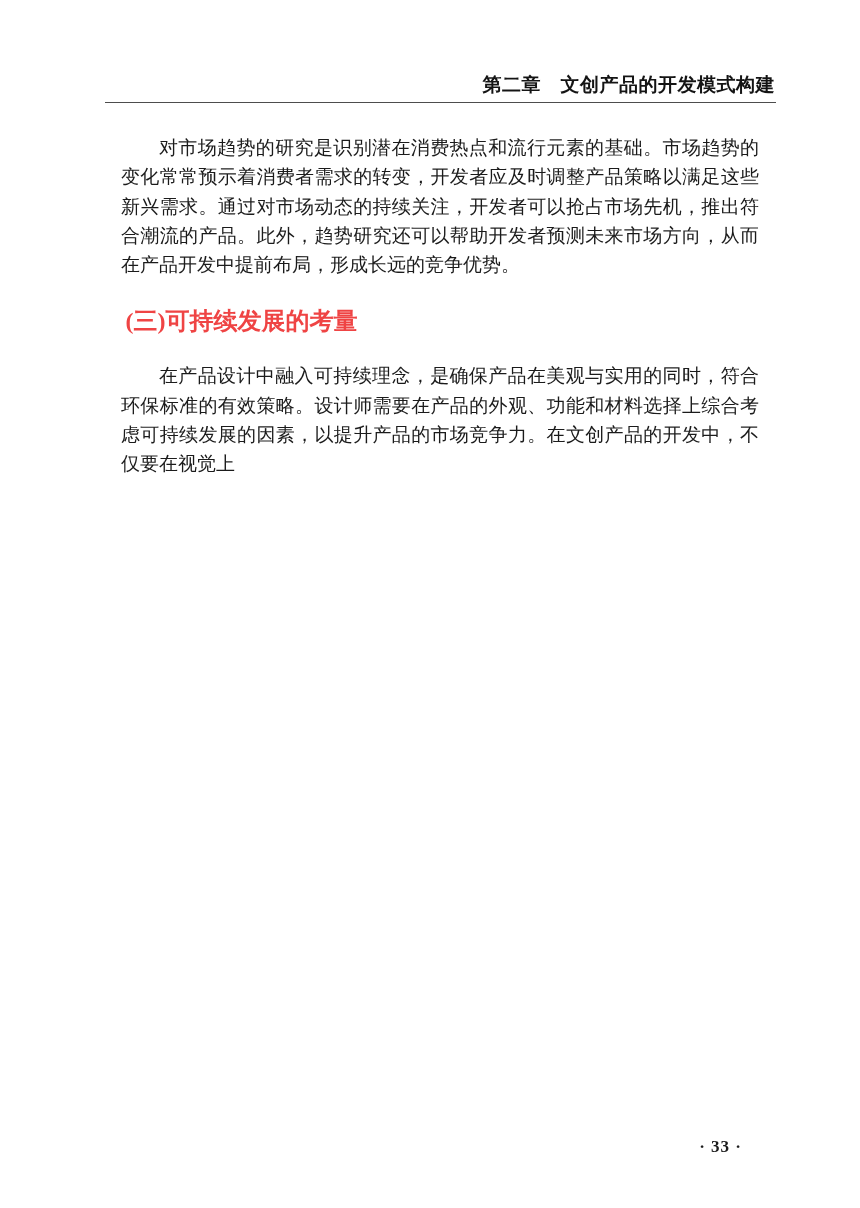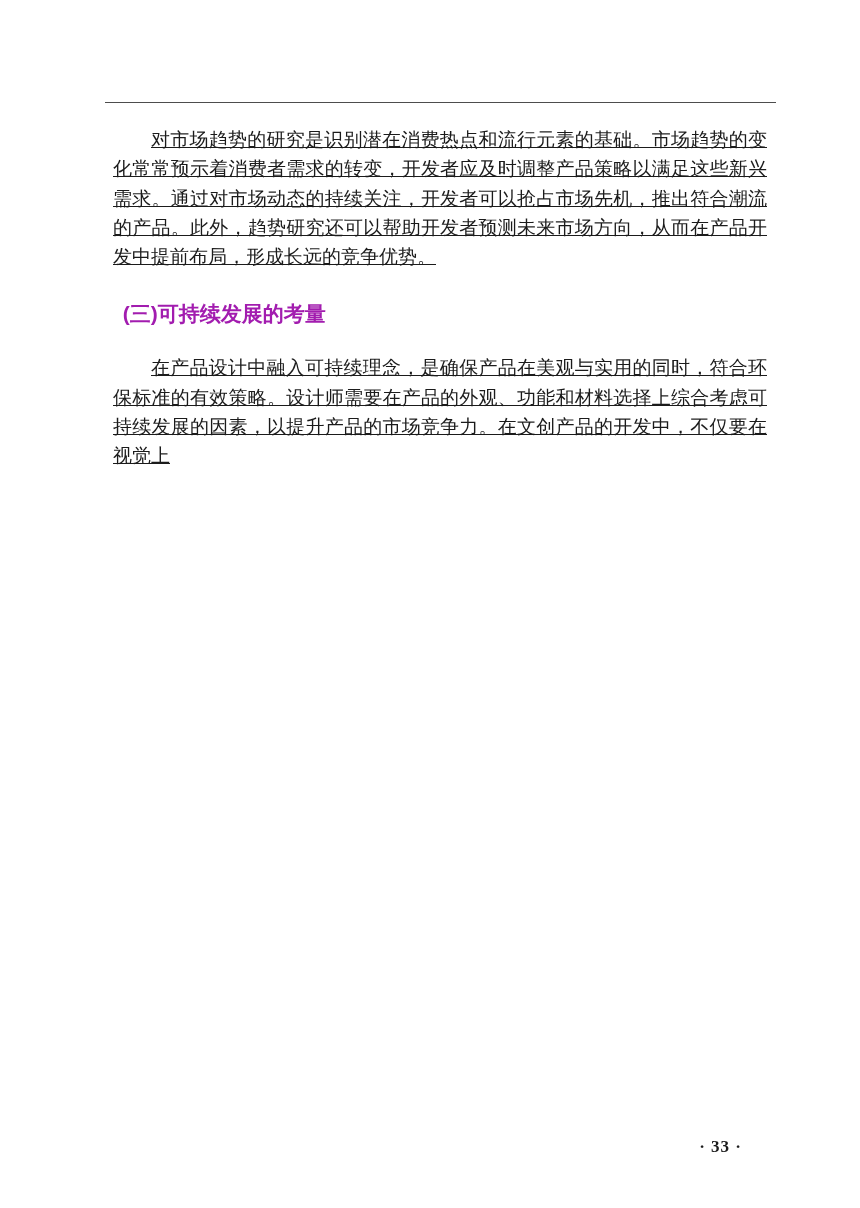--- a/index.html
+++ b/index.html
@@ -46,31 +46,30 @@
     top: 117px;
     left: 105px;
     width: 670px;
     font-size: 19px;
     line-height: 29.3px;
     text-align: justify;
     text-justify: inter-character;
     color: #1b1b1b;
   }
   .para {
-    margin: 8px;
+    margin: 16px;
     padding: 0;
     text-indent: 2em;
-    text-decoration: underline;
   }
   .section-heading {
-    font-family: Liberation Sans, sans-serif;
+    font-family: Liberation Serif, serif;
     font-weight: 700;
-    font-size: 21px;
+    font-size: 24px;
     line-height: 29px;
-    color: #a21caf;
+    color: #ef4444;
     margin: 28px 0 25px 0;
     padding: 0;
     text-indent: 0.85em;
     text-align: left;
   }
   .page-number {
     position: absolute;
     top: 1101px;
     right: 118px;
     font-family: "Liberation Serif", "DejaVu Serif", serif;
@@ -80,20 +79,21 @@
     color: #1b1b1b;
     white-space: nowrap;
     margin-top: 36px;
   }
 </style>
 </head>
 <body>
 
 <div class="page">
 
+  <div class="running-header">第二章　文创产品的开发模式构建</div>
 
   <div class="header-rule"></div>
 
   <div class="page-body">
     <p class="para">对市场趋势的研究是识别潜在消费热点和流行元素的基础。市场趋势的变化常常预示着消费者需求的转变，开发者应及时调整产品策略以满足这些新兴需求。通过对市场动态的持续关注，开发者可以抢占市场先机，推出符合潮流的产品。此外，趋势研究还可以帮助开发者预测未来市场方向，从而在产品开发中提前布局，形成长远的竞争优势。</p>
     <h3 class="section-heading">(三)可持续发展的考量</h3>
     <p class="para">在产品设计中融入可持续理念，是确保产品在美观与实用的同时，符合环保标准的有效策略。设计师需要在产品的外观、功能和材料选择上综合考虑可持续发展的因素，以提升产品的市场竞争力。在文创产品的开发中，不仅要在视觉上</p>
   </div>
 
   <div class="page-number">· 33 ·</div>

